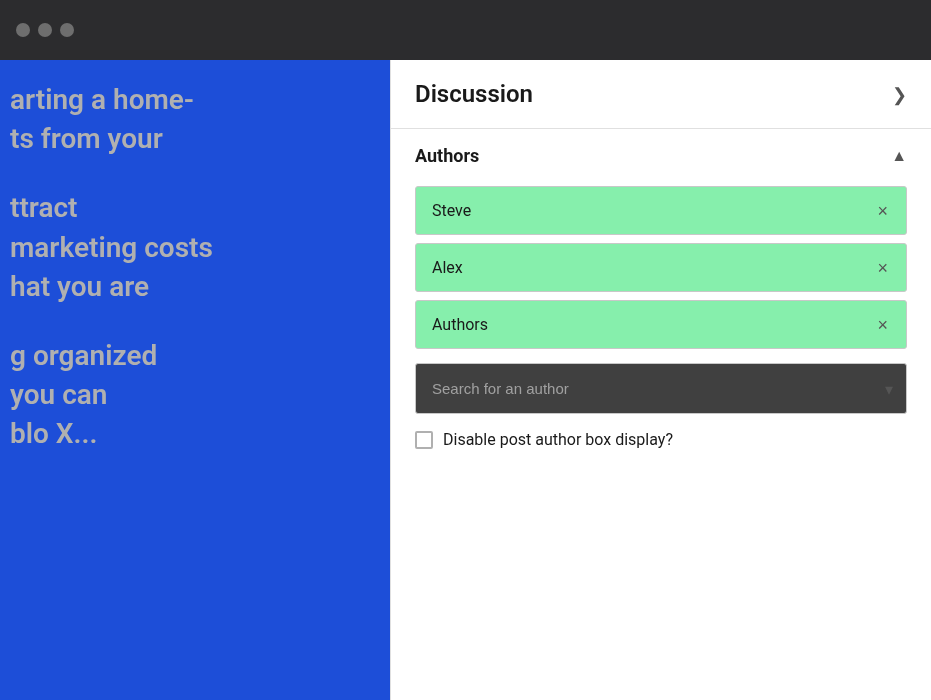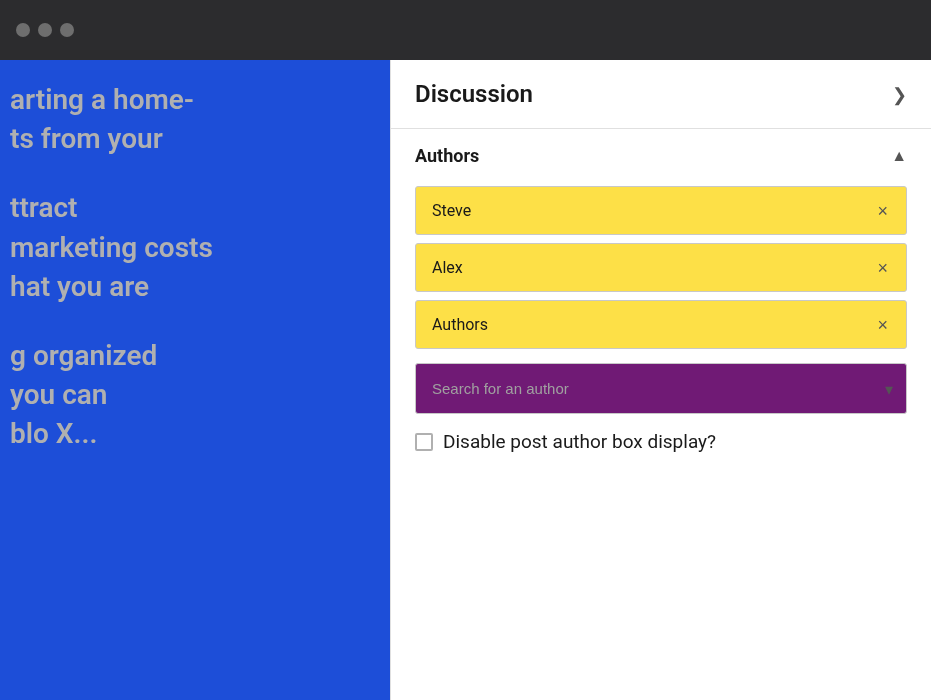--- a/index.html
+++ b/index.html
@@ -128,21 +128,21 @@
 
     
     .author-tag {
       display: flex;
       align-items: center;
       justify-content: space-between;
       border: 1px solid #c8c8c8;
       border-radius: 3px;
       padding: 14px 16px;
       margin-bottom: 8px;
-      background: #fde047;
+      background: #86efac;
     }
 
     .author-name {
       font-size: 16px;
       color: #1a1a1a;
     }
 
     .remove-btn {
       background: none;
       border: none;
@@ -160,21 +160,21 @@
       position: relative;
     }
 
     .search-author-select {
       width: 100%;
       border: 1px solid #c8c8c8;
       border-radius: 3px;
       padding: 16px 40px 16px 16px;
       font-size: 15px;
       color: #a0a0a0;
-      background: #701a75;
+      background: #404040;
       appearance: none;
       cursor: pointer;
       outline: none;
     }
 
     .select-arrow {
       position: absolute;
       right: 14px;
       top: 50%;
       transform: translateY(-50%);
@@ -195,21 +195,21 @@
       height: 18px;
       border: 2px solid #b0b0b0;
       border-radius: 2px;
       background: #fff;
       flex-shrink: 0;
       cursor: pointer;
       appearance: none;
     }
 
     .checkbox-label {
-      font-size: 19px;
+      font-size: 16px;
       color: #1a1a1a;
       cursor: pointer;
     }
   </style>
 </head>
 <body>
 
 <div class="title-bar">
   <span class="traffic-light"></span>
   <span class="traffic-light"></span>

